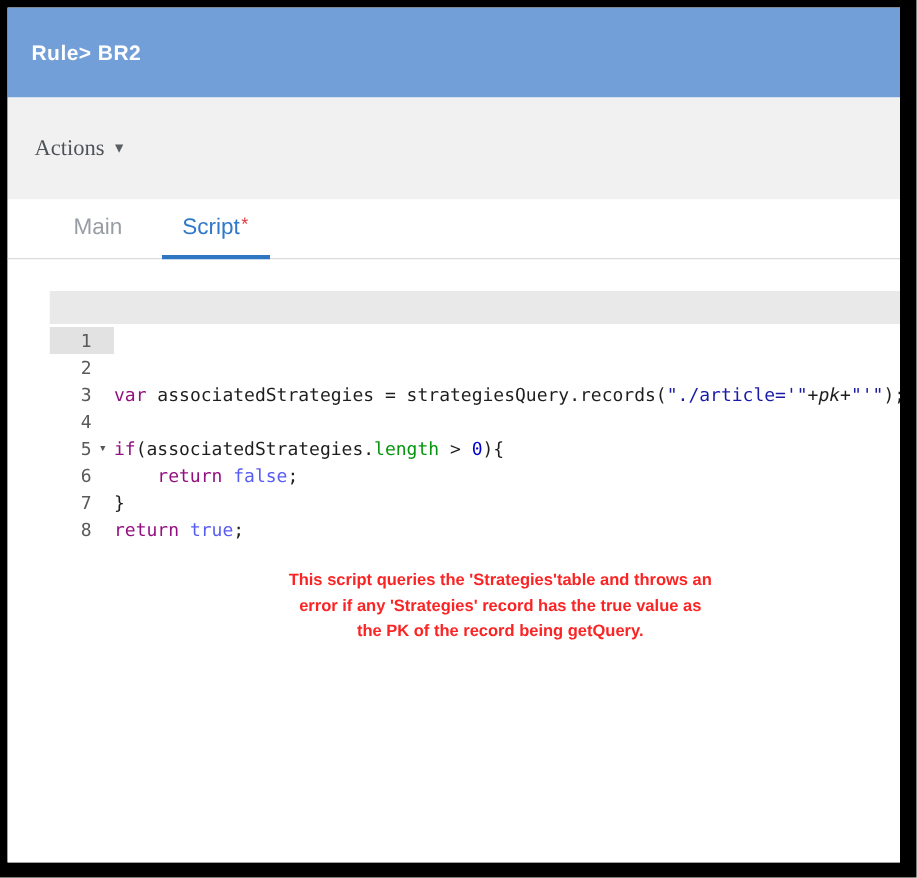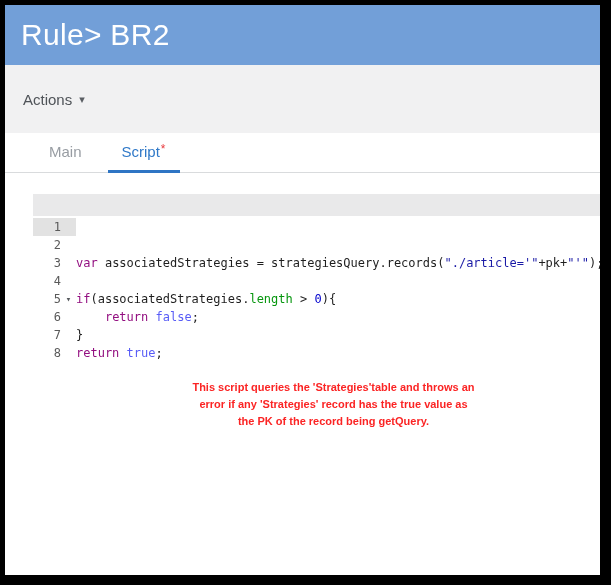--- a/index.html
+++ b/index.html
@@ -10,30 +10,30 @@
   .page{
     position:absolute;top:5px;left:5px;right:11px;bottom:10px;
     background:#fff;display:flex;flex-direction:column;overflow:hidden;
   }
   
   .app-header{
     height:60px;flex:0 0 60px;background:#729fd8;display:flex;align-items:center;
     padding-left:16px;
   }
   .app-header .title{
-    color:#ffffff;font-size:30px;font-weight:400;letter-spacing:.3px;
+    color:#ffffff;font-size:14px;font-weight:700;letter-spacing:.3px;
   }
   
   .actions-bar{
     height:68px;flex:0 0 68px;background:#f1f1f2;display:flex;align-items:center;
     padding-left:18px;
   }
   .actions-btn{
     display:inline-flex;align-items:center;gap:7px;cursor:pointer;
-    color:#4f5358;font-size:15px;
+    color:#4f5358;font-size:15px;font-family:Liberation Serif, serif;
   }
   .actions-btn .caret{font-size:11px;color:#5a5e63;line-height:1;}
   
   .tabs-row{
     height:39px;flex:0 0 39px;background:#fff;border-bottom:1px solid #d9dbdd;
     display:flex;align-items:flex-end;padding-left:30px;position:relative;
   }
   .tab{
     font-size:15px;padding:0 14px 12px 14px;position:relative;cursor:pointer;
     margin-right:12px;
@@ -112,21 +112,21 @@
             <div class="gutter-cell">
               <span class="line-num">2</span>
               <span class="fold-margin"></span>
             </div>
           </div>
           <div class="code-line">
             <div class="gutter-cell">
               <span class="line-num">3</span>
               <span class="fold-margin"></span>
             </div>
-            <div class="code-text"><span style="color: rgb(147, 15, 128);">var</span><span style="color: rgb(30, 30, 30);"> associatedStrategies = strategiesQuery.records(</span><span style="color: rgb(26, 26, 166);">"./article='"</span><span style="color: rgb(30, 30, 30);">+pk+</span><span style="color: rgb(26, 26, 166);">"'"</span><span style="color: rgb(30, 30, 30);">);</span></div>
+            <div class="code-text"><span style="color: rgb(147, 15, 128);">var</span><span style="color: rgb(30, 30, 30);"> associatedStrategies = strategiesQuery.records(</span><span style="color: rgb(26, 26, 166);">"./article='"</span><span style="color: rgb(30, 30, 30); font-style: italic;">+pk+</span><span style="color: rgb(26, 26, 166);">"'"</span><span style="color: rgb(30, 30, 30);">);</span></div>
           </div>
           <div class="code-line">
             <div class="gutter-cell">
               <span class="line-num">4</span>
               <span class="fold-margin"></span>
             </div>
             <div class="code-text"></div>
           </div>
           <div class="code-line">
             <div class="gutter-cell">

